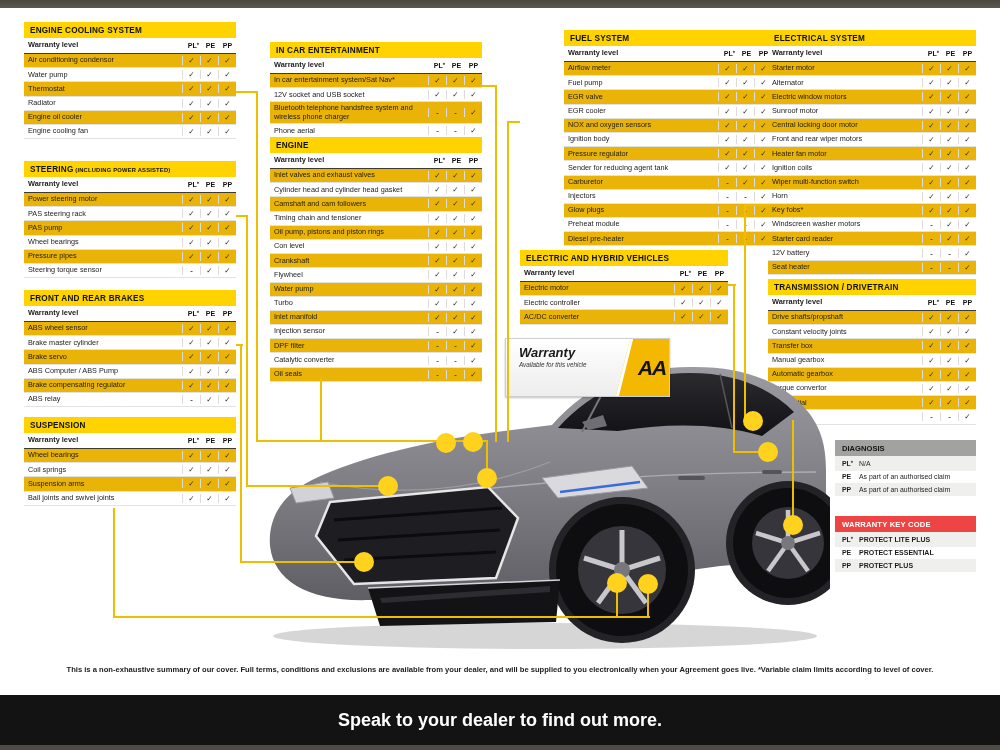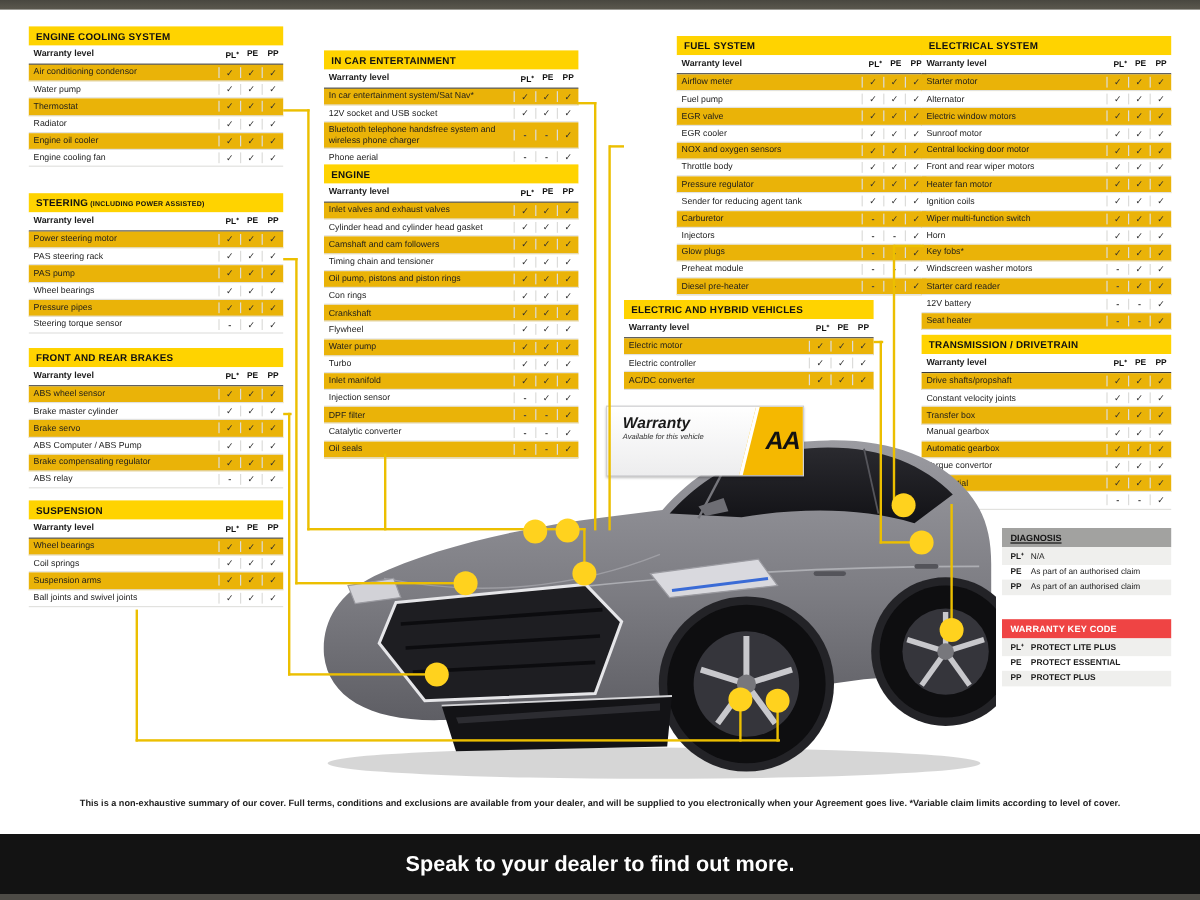--- a/index.html
+++ b/index.html
@@ -24,21 +24,21 @@
   .cc.dash{color:#444;font-weight:bold;}
   #t0{left:24px;top:22px;} #t1{left:24px;top:161px;} #t2{left:24px;top:290px;}
   #t3{left:24px;top:417px;} #t4{left:270px;top:42px;} #t5{left:270px;top:137px;}
   #t6{left:520px;top:30px;margin-left:44px;} #t7{left:520px;top:250px;}
   #t8{left:768px;top:30px;} #t9{left:768px;top:279px;}
   
   .keybox{position:absolute;width:141px;font-size:6.9px;color:#1c1c1c;}
   #diagnosis{left:835px;top:440px;}
   #keycode{left:835px;top:516px;}
   .keyttl{font-weight:bold;font-size:7.6px;padding:3.5px 7px;}
-  #diagnosis .keyttl{background:#a2a2a0;color:#141414;text-decoration:underline;}
+  #diagnosis .keyttl{background:#a2a2a0;color:#141414;}
   #keycode .keyttl{background:#ef4444;color:#fff;letter-spacing:.2px;}
   .krow{display:flex;padding:2.8px 7px;background:#fff;align-items:baseline;}
   .krow.alt{background:#efefed;}
   .kk{width:17px;font-weight:bold;flex:0 0 17px;}
   .kv{flex:1;}
   #keycode .kv{font-weight:bold;font-size:7px;}
   
   .seg{position:absolute;background:#ecbf00;z-index:6;}
   .dot{position:absolute;width:20px;height:20px;border-radius:50%;background:#FFD21E;z-index:7;}
   
@@ -300,21 +300,21 @@
       <div class="cc">✓</div>
       <div class="cc">✓</div>
     </div>
     <div class="trow alt">
       <div class="lbl">Oil pump, pistons and piston rings</div>
       <div class="cc">✓</div>
       <div class="cc">✓</div>
       <div class="cc">✓</div>
     </div>
     <div class="trow">
-      <div class="lbl">Con rings</div>
+      <div class="lbl">Con level</div>
       <div class="cc">✓</div>
       <div class="cc">✓</div>
       <div class="cc">✓</div>
     </div>
     <div class="trow alt">
       <div class="lbl">Crankshaft</div>
       <div class="cc">✓</div>
       <div class="cc">✓</div>
       <div class="cc">✓</div>
     </div>
@@ -399,21 +399,21 @@
       <div class="cc">✓</div>
       <div class="cc">✓</div>
     </div>
     <div class="trow alt">
       <div class="lbl">NOX and oxygen sensors</div>
       <div class="cc">✓</div>
       <div class="cc">✓</div>
       <div class="cc">✓</div>
     </div>
     <div class="trow">
-      <div class="lbl">Throttle body</div>
+      <div class="lbl">Ignition body</div>
       <div class="cc">✓</div>
       <div class="cc">✓</div>
       <div class="cc">✓</div>
     </div>
     <div class="trow alt">
       <div class="lbl">Pressure regulator</div>
       <div class="cc">✓</div>
       <div class="cc">✓</div>
       <div class="cc">✓</div>
     </div>

